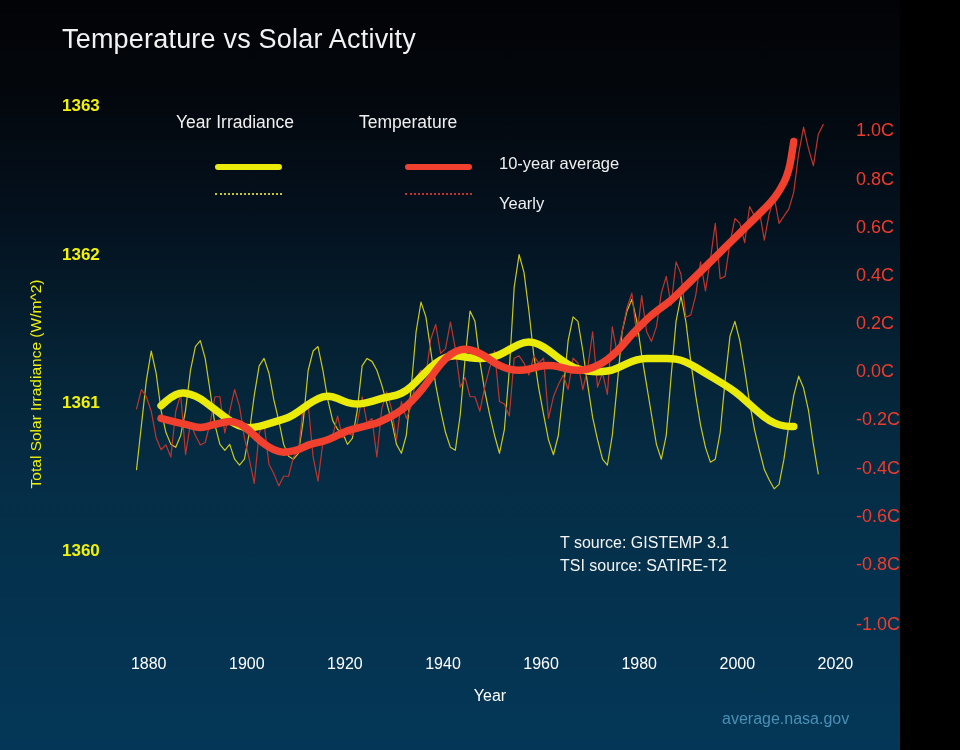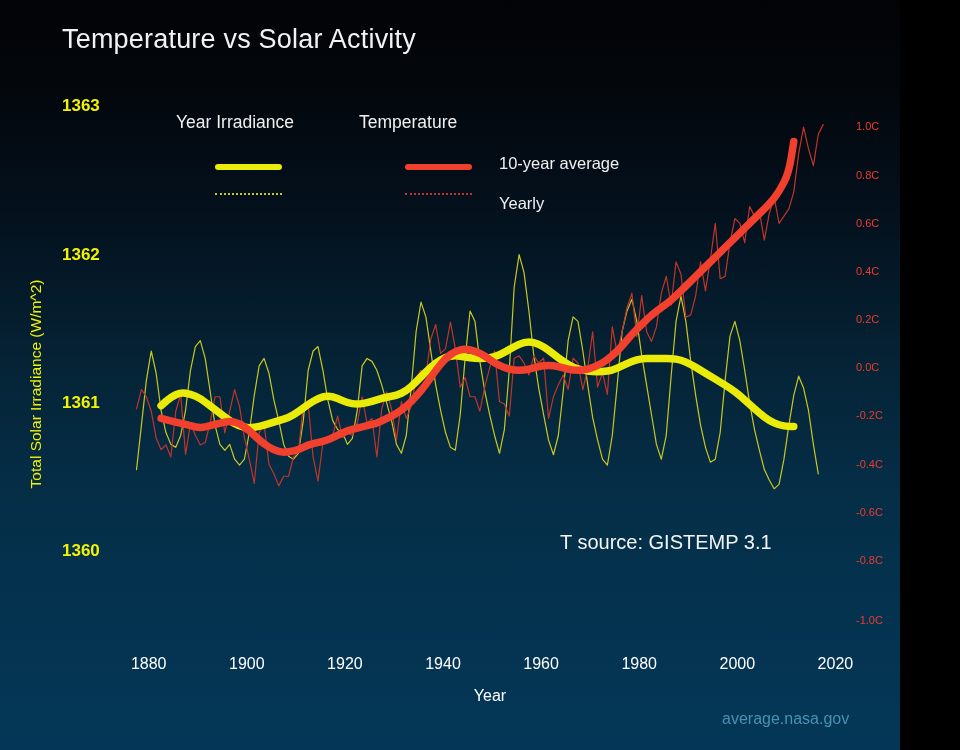--- a/index.html
+++ b/index.html
@@ -34,40 +34,40 @@
   #legend-label-yearly{left:323px;top:82px;}
   .swatch{position:absolute;}
   #sw-solar-avg{left:39px;top:52px;width:67px;height:6px;border-radius:3px;background:#ebeb09;}
   #sw-temp-avg{left:229px;top:52px;width:67px;height:6px;border-radius:3px;background:#f2402e;}
   #sw-solar-yearly{left:39px;top:81px;width:67px;height:0;border-top:2px dotted #c9c820;}
   #sw-temp-yearly{left:229px;top:81px;width:67px;height:0;border-top:2px dotted #c0352a;}
 
   
   .tick{position:absolute;white-space:nowrap;}
   .tick-left{font-size:17px;color:#f2f205;font-weight:bold;text-align:left;}
-  .tick-right{font-size:11px;color:#ef3b2c;text-align:left;}
+  .tick-right{font-size:18px;color:#ef3b2c;text-align:left;}
   .tick-x{font-size:16px;color:#ffffff;text-align:right;width:60px;}
 
   #axis-label-left{
     left:-84px;top:375px;width:240px;
     transform:rotate(-90deg);
     font-size:15.5px;color:#f2f205;text-align:center;white-space:nowrap;
   }
   #axis-label-right{
     left:820px;top:370px;width:190px;
     transform:rotate(-90deg);
     font-size:15px;color:#ef3b2c;text-align:center;white-space:nowrap;
   }
   #axis-label-x{
     left:430px;top:687px;width:120px;
     font-size:16px;color:#ffffff;text-align:center;
   }
 
   
-  #sources{left:560px;top:531px;font-size:20px;color:#f4f4f4;line-height:23px;white-space:nowrap;}
+  #sources{left:560px;top:531px;font-size:16px;color:#f4f4f4;line-height:23px;white-space:nowrap;}
   #watermark{left:722px;top:710px;font-size:16px;color:#4a8fb5;white-space:nowrap;}
 
   #plot-svg{position:absolute;left:0;top:0;width:960px;height:750px;}
 </style>
 </head>
 <body>
 
 <div id="chart-root">
 
   <div class="abs" id="chart-title">Temperature vs Solar Activity</div>
@@ -121,16 +121,17 @@
       <div class="tick tick-x abs" style="left: 695.095px; top: 655px;">2000</div>
       <div class="tick tick-x abs" style="left: 793.19px; top: 655px;">2020</div>
     </div>
 
   <div class="abs" id="axis-label-left">Total Solar Irradiance (W/m^2)</div>
   <div class="abs" id="axis-label-right">Degrees Celsius (C)</div>
   <div class="abs" id="axis-label-x">Year</div>
 
   <div class="abs" id="sources">
     <div>T source: GISTEMP 3.1</div>
+    <div>TSI source: SATIRE-T2</div>
   </div>
 
   <div class="abs" id="watermark">average.nasa.gov</div>
 </div>
 
 </body></html>

